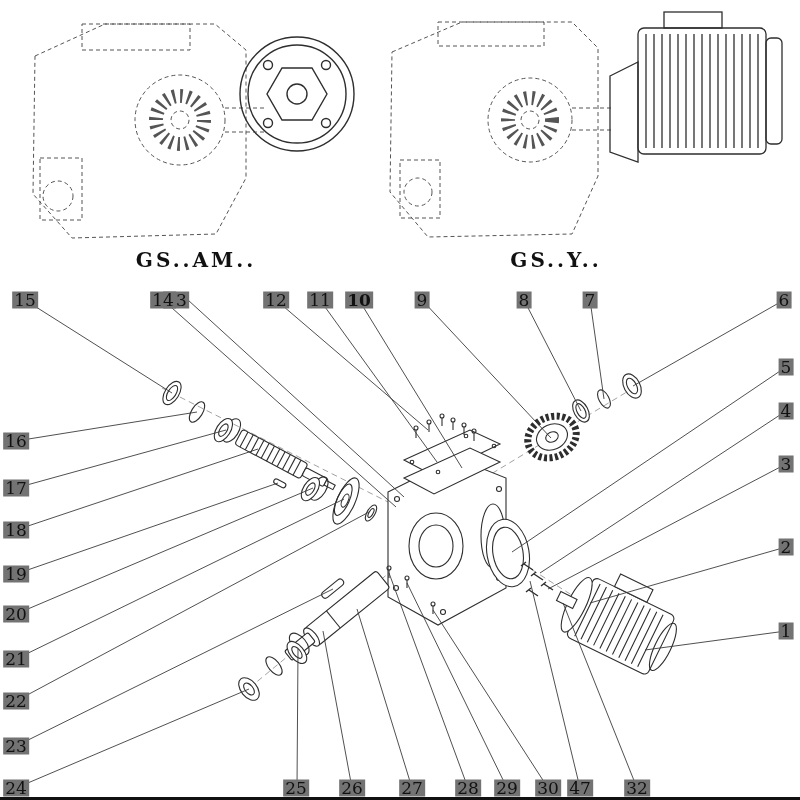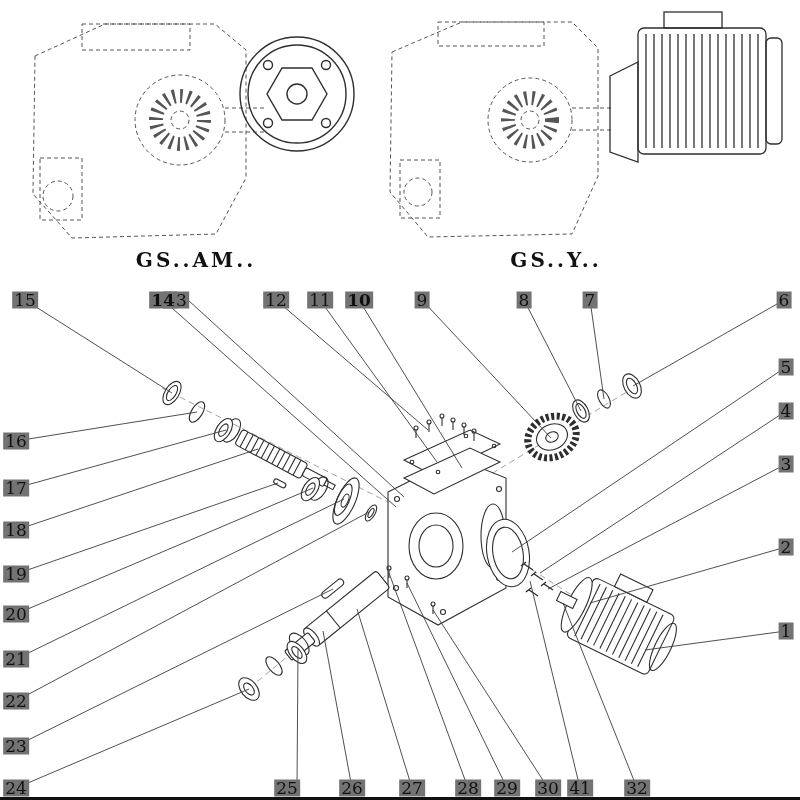--- a/index.html
+++ b/index.html
@@ -269,34 +269,34 @@
     <span style="left: 786px; top: 411px;">4</span>
     <span style="left: 786px; top: 367px;">5</span>
     <span style="left: 784px; top: 300px;">6</span>
     <span style="left: 590px; top: 300px;">7</span>
     <span style="left: 524px; top: 300px;">8</span>
     <span style="left: 422px; top: 300px;">9</span>
     <span style="left: 359px; top: 300px; font-weight: bold;">10</span>
     <span style="left: 320px; top: 300px;">11</span>
     <span style="left: 276px; top: 300px;">12</span>
     <span style="left: 176px; top: 300px; text-align: right;">13</span>
-    <span style="left: 163px; top: 300px; font-weight: bold;">14</span>
+    <span style="left: 163px; top: 300px;">14</span>
     <span style="left: 25px; top: 300px;">15</span>
     <span style="left: 16px; top: 441px;">16</span>
     <span style="left: 16px; top: 488px;">17</span>
     <span style="left: 16px; top: 530px;">18</span>
     <span style="left: 16px; top: 574px;">19</span>
     <span style="left: 16px; top: 614px;">20</span>
     <span style="left: 16px; top: 659px;">21</span>
     <span style="left: 16px; top: 701px;">22</span>
     <span style="left: 16px; top: 746px;">23</span>
     <span style="left: 16px; top: 788px;">24</span>
-    <span style="left: 287px; top: 788px;">25</span>
+    <span style="left: 296px; top: 788px;">25</span>
     <span style="left: 352px; top: 788px;">26</span>
     <span style="left: 412px; top: 788px;">27</span>
     <span style="left: 468px; top: 788px;">28</span>
     <span style="left: 507px; top: 788px;">29</span>
     <span style="left: 548px; top: 788px;">30</span>
-    <span style="left: 580px; top: 788px;">41</span>
+    <span style="left: 580px; top: 788px;">47</span>
     <span style="left: 637px; top: 788px;">32</span>
   </div>
 
 <div id="bottom-edge"></div>
 
 </body></html>

